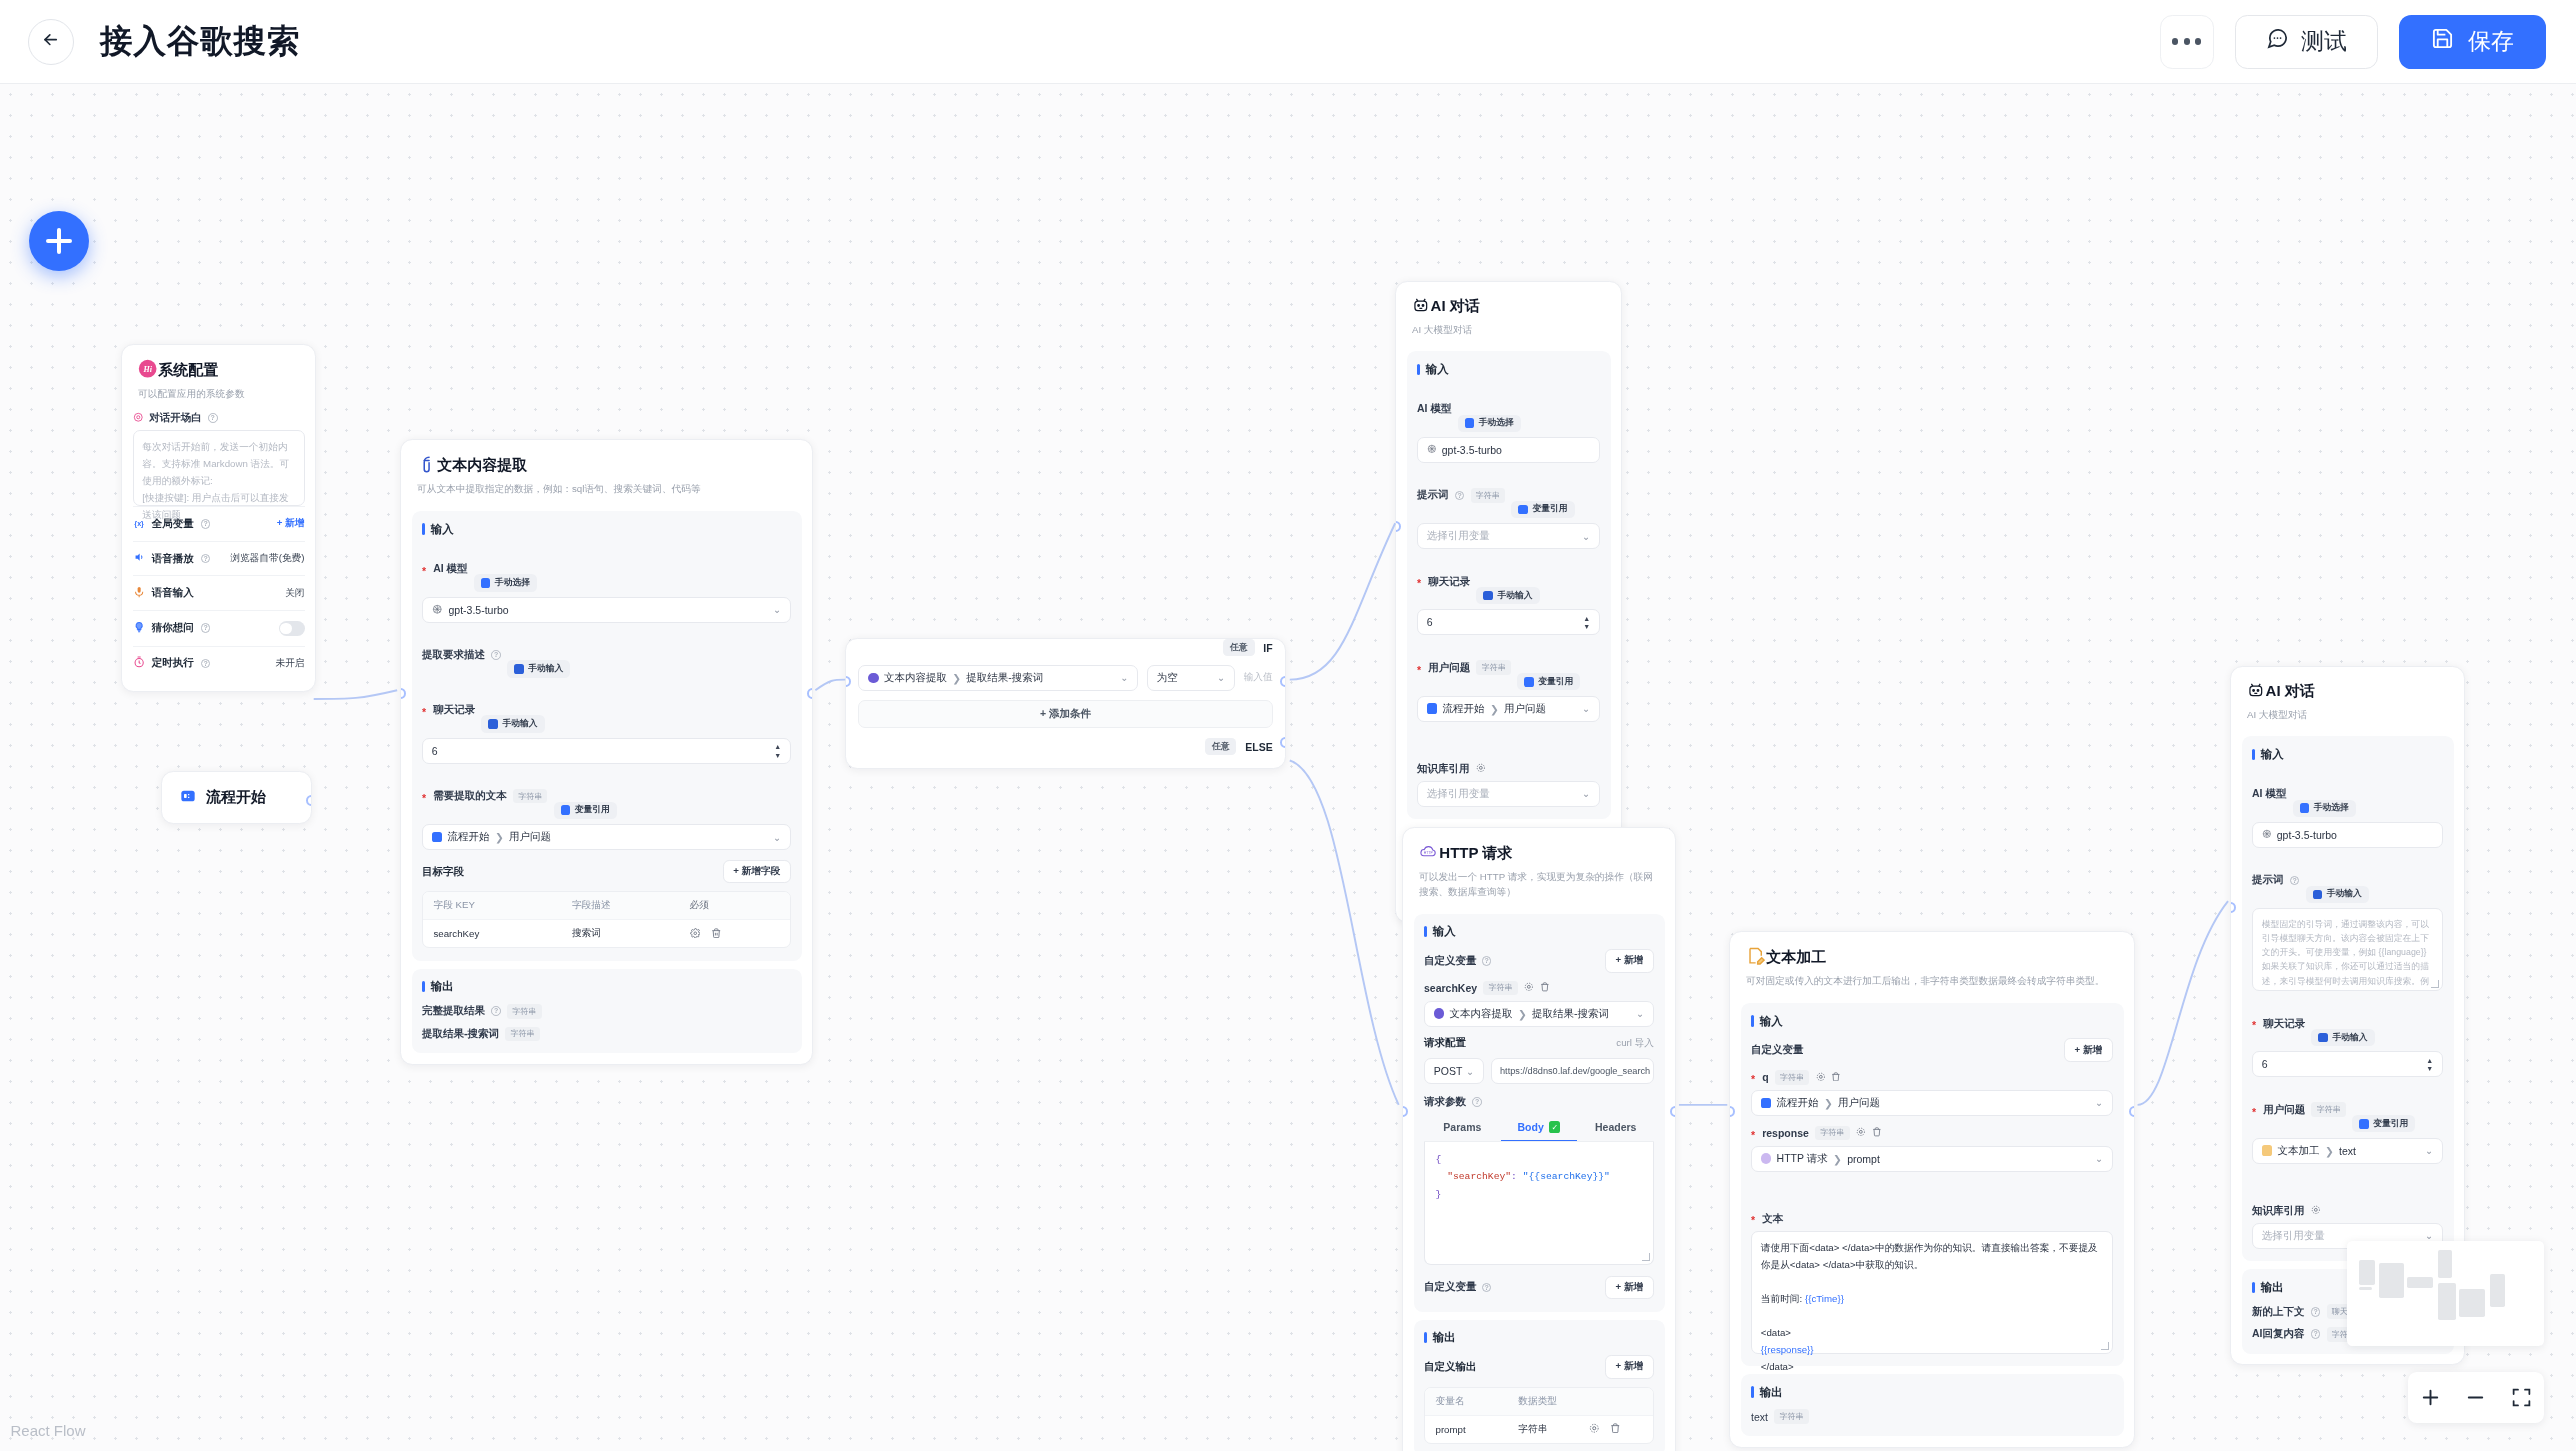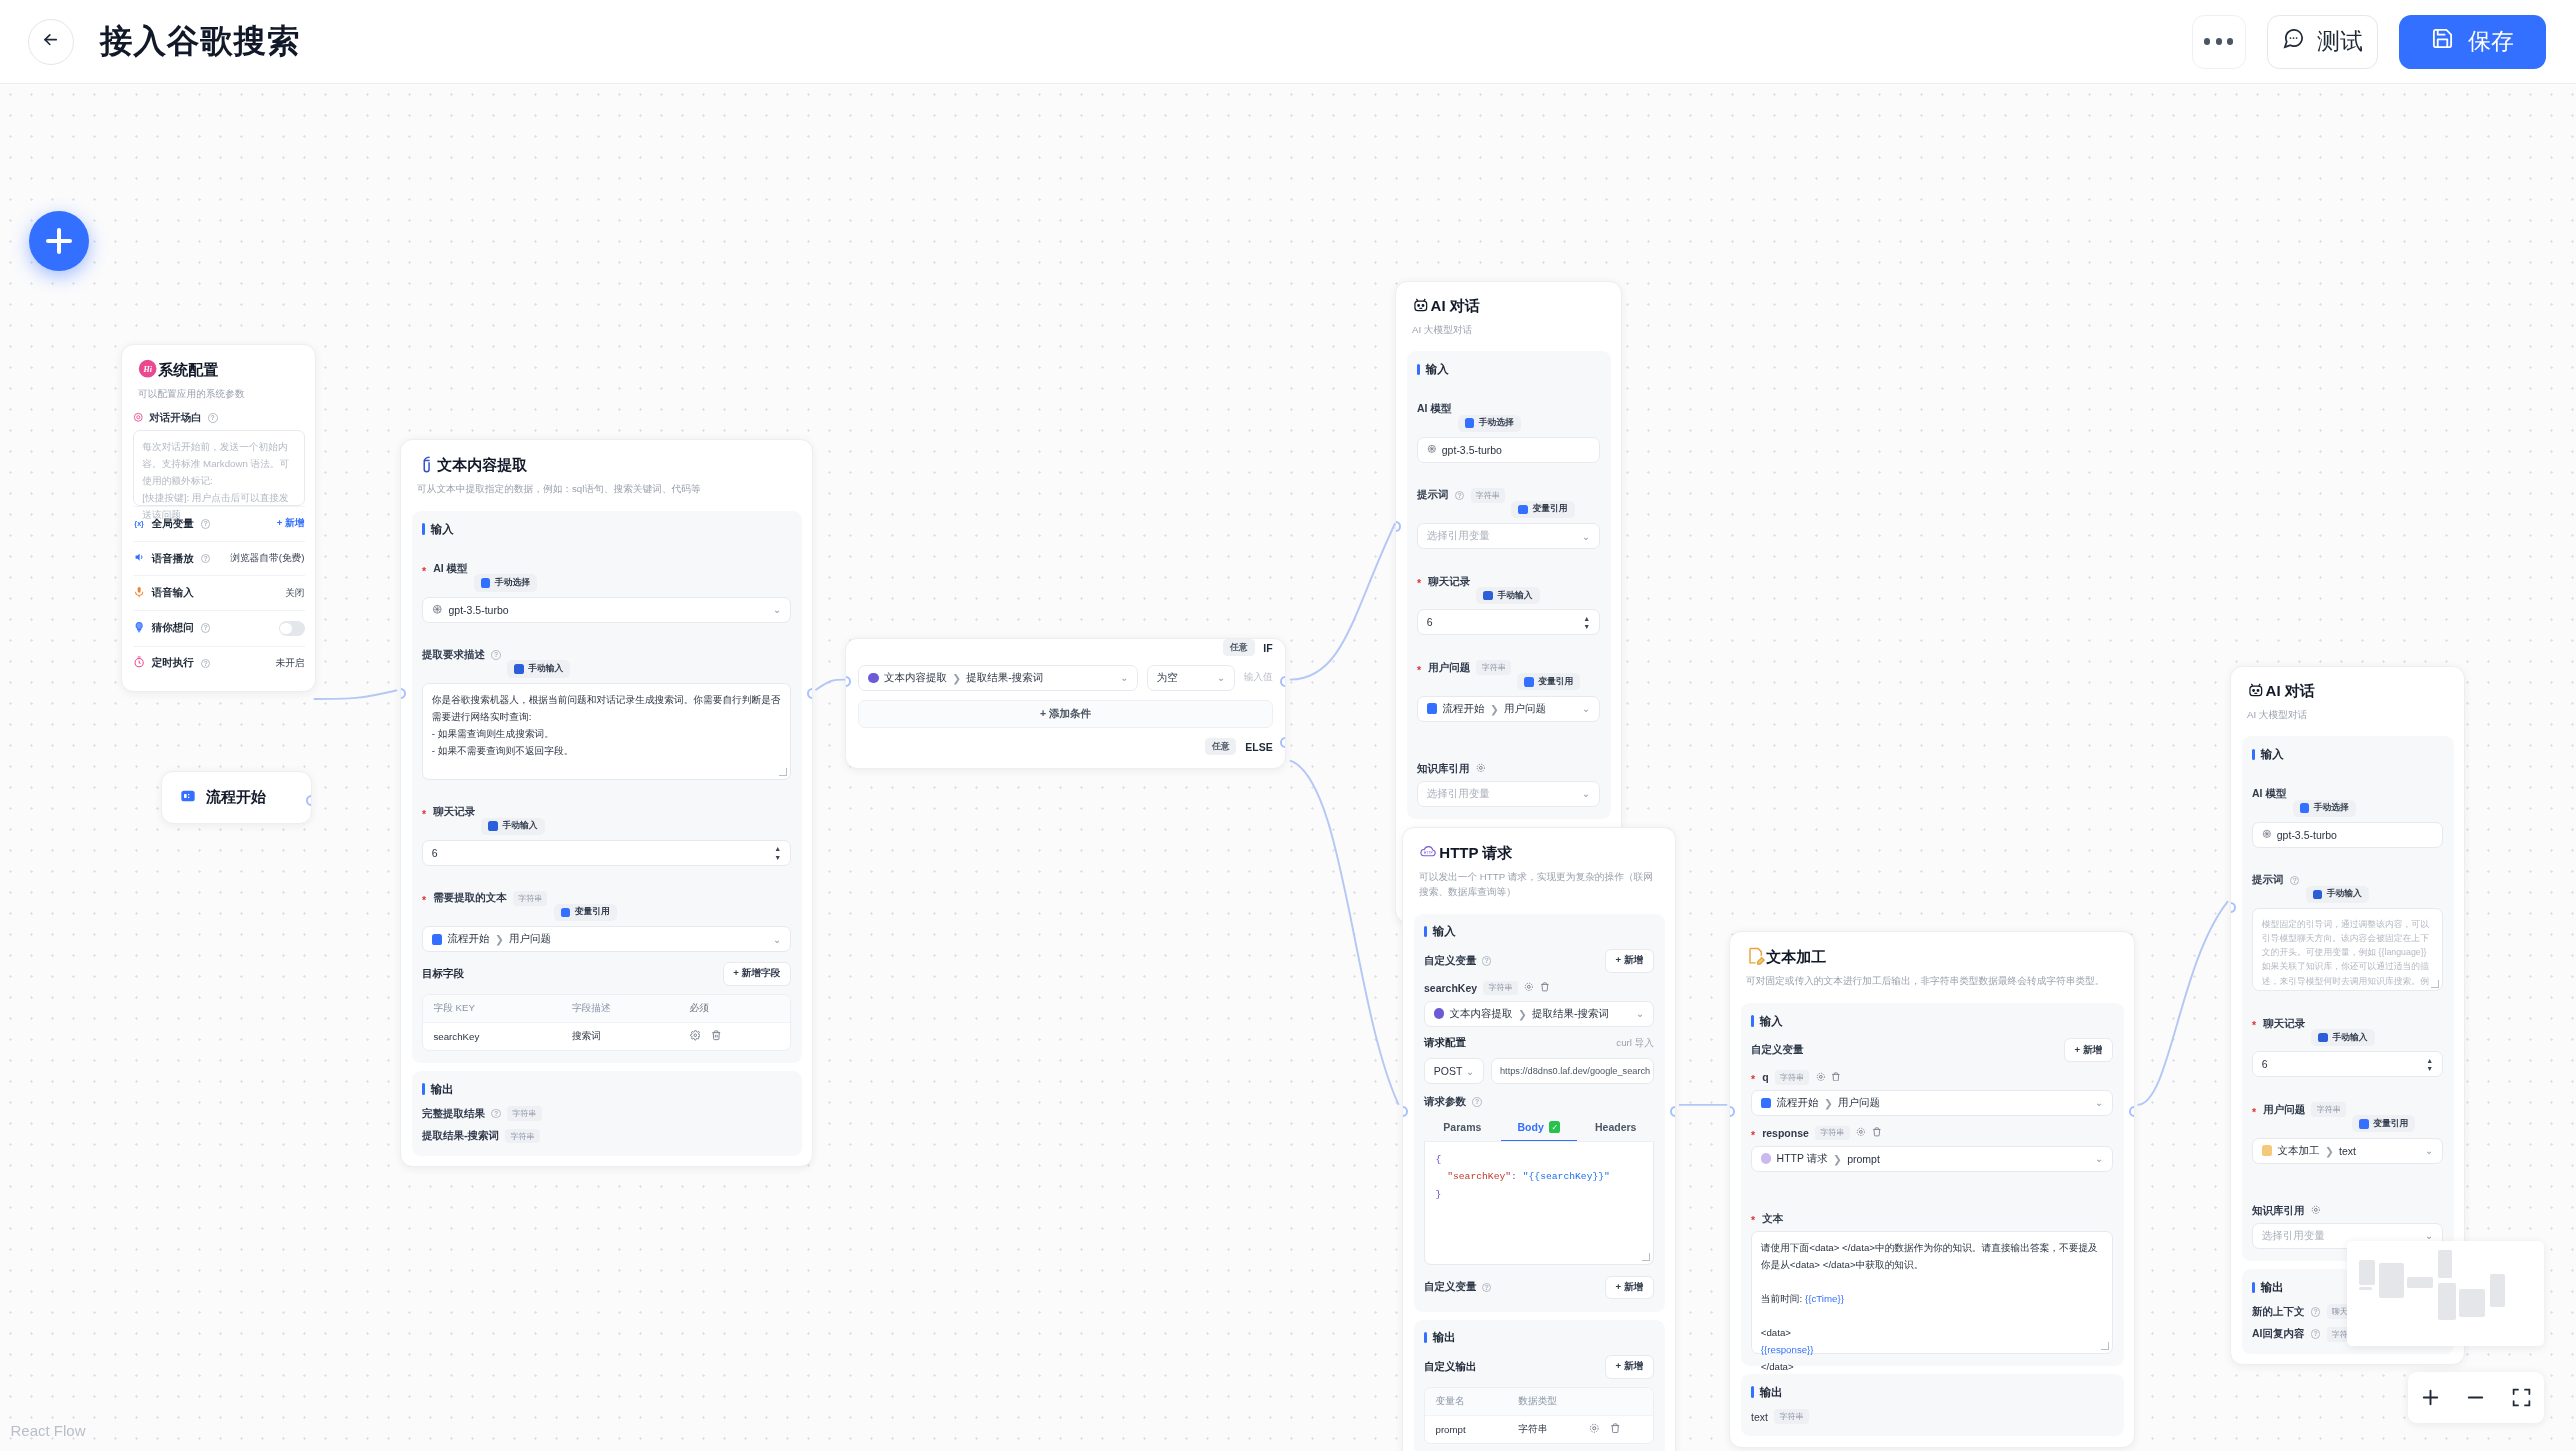--- a/index.html
+++ b/index.html
@@ -31,21 +31,21 @@
     margin-left: auto; margin-right: 30px; display: flex; align-items: center; gap: 21px;
   }
   .icon-btn {
     width: 54px; height: 54px; border-radius: 12.3px; background: #fff;
     border: 0.9px solid #eef0f3; display:flex; align-items:center; justify-content:center;
     cursor: pointer;
   }
   .dots { display:flex; gap:5.3px; }
   .dots i { width:6.2px;height:6.2px;border-radius:50%;background:#4b5563;display:block; }
   .btn-test {
-    height: 54px; padding: 0 14px; border-radius: 12.3px; background:#fff;
+    height: 54px; padding: 0 30px; border-radius: 12.3px; background:#fff;
     border: 0.9px solid #e5e7eb; display:flex; align-items:center; gap:12.3px;
     font-size: 23px; color:#1f2937; cursor:pointer;
   }
   .btn-save {
     height: 54px; padding: 0 32px; border-radius: 12.3px; background:#3370ff;
     border: none; display:flex; align-items:center; gap:14px;
     font-size: 23px; color:#fff; cursor:pointer; font-weight:500;
   }
 
   
@@ -413,23 +413,20 @@
 
           <div class="fld">
             <div class="fld-label">
               <span>提取要求描述</span>
               <span class="q">?</span>
               <span class="chip">
                   <i class="sq navy"></i>
                   <span>手动输入</span>
                 </span>
             </div>
-            <div class="ta" style="height:97px;"><span>你是谷歌搜索机器人，根据当前问题和对话记录生成搜索词。你需要自行判断是否需要进行网络实时查询:
-- 如果需查询则生成搜索词。
-- 如果不需要查询则不返回字段。</span><i class="resize"></i></div>
           </div>
 
           <div class="fld">
             <div class="fld-label req">
               <span>聊天记录</span>
               <span class="chip">
                   <i class="sq navy"></i>
                   <span>手动输入</span>
                 </span>
             </div>

